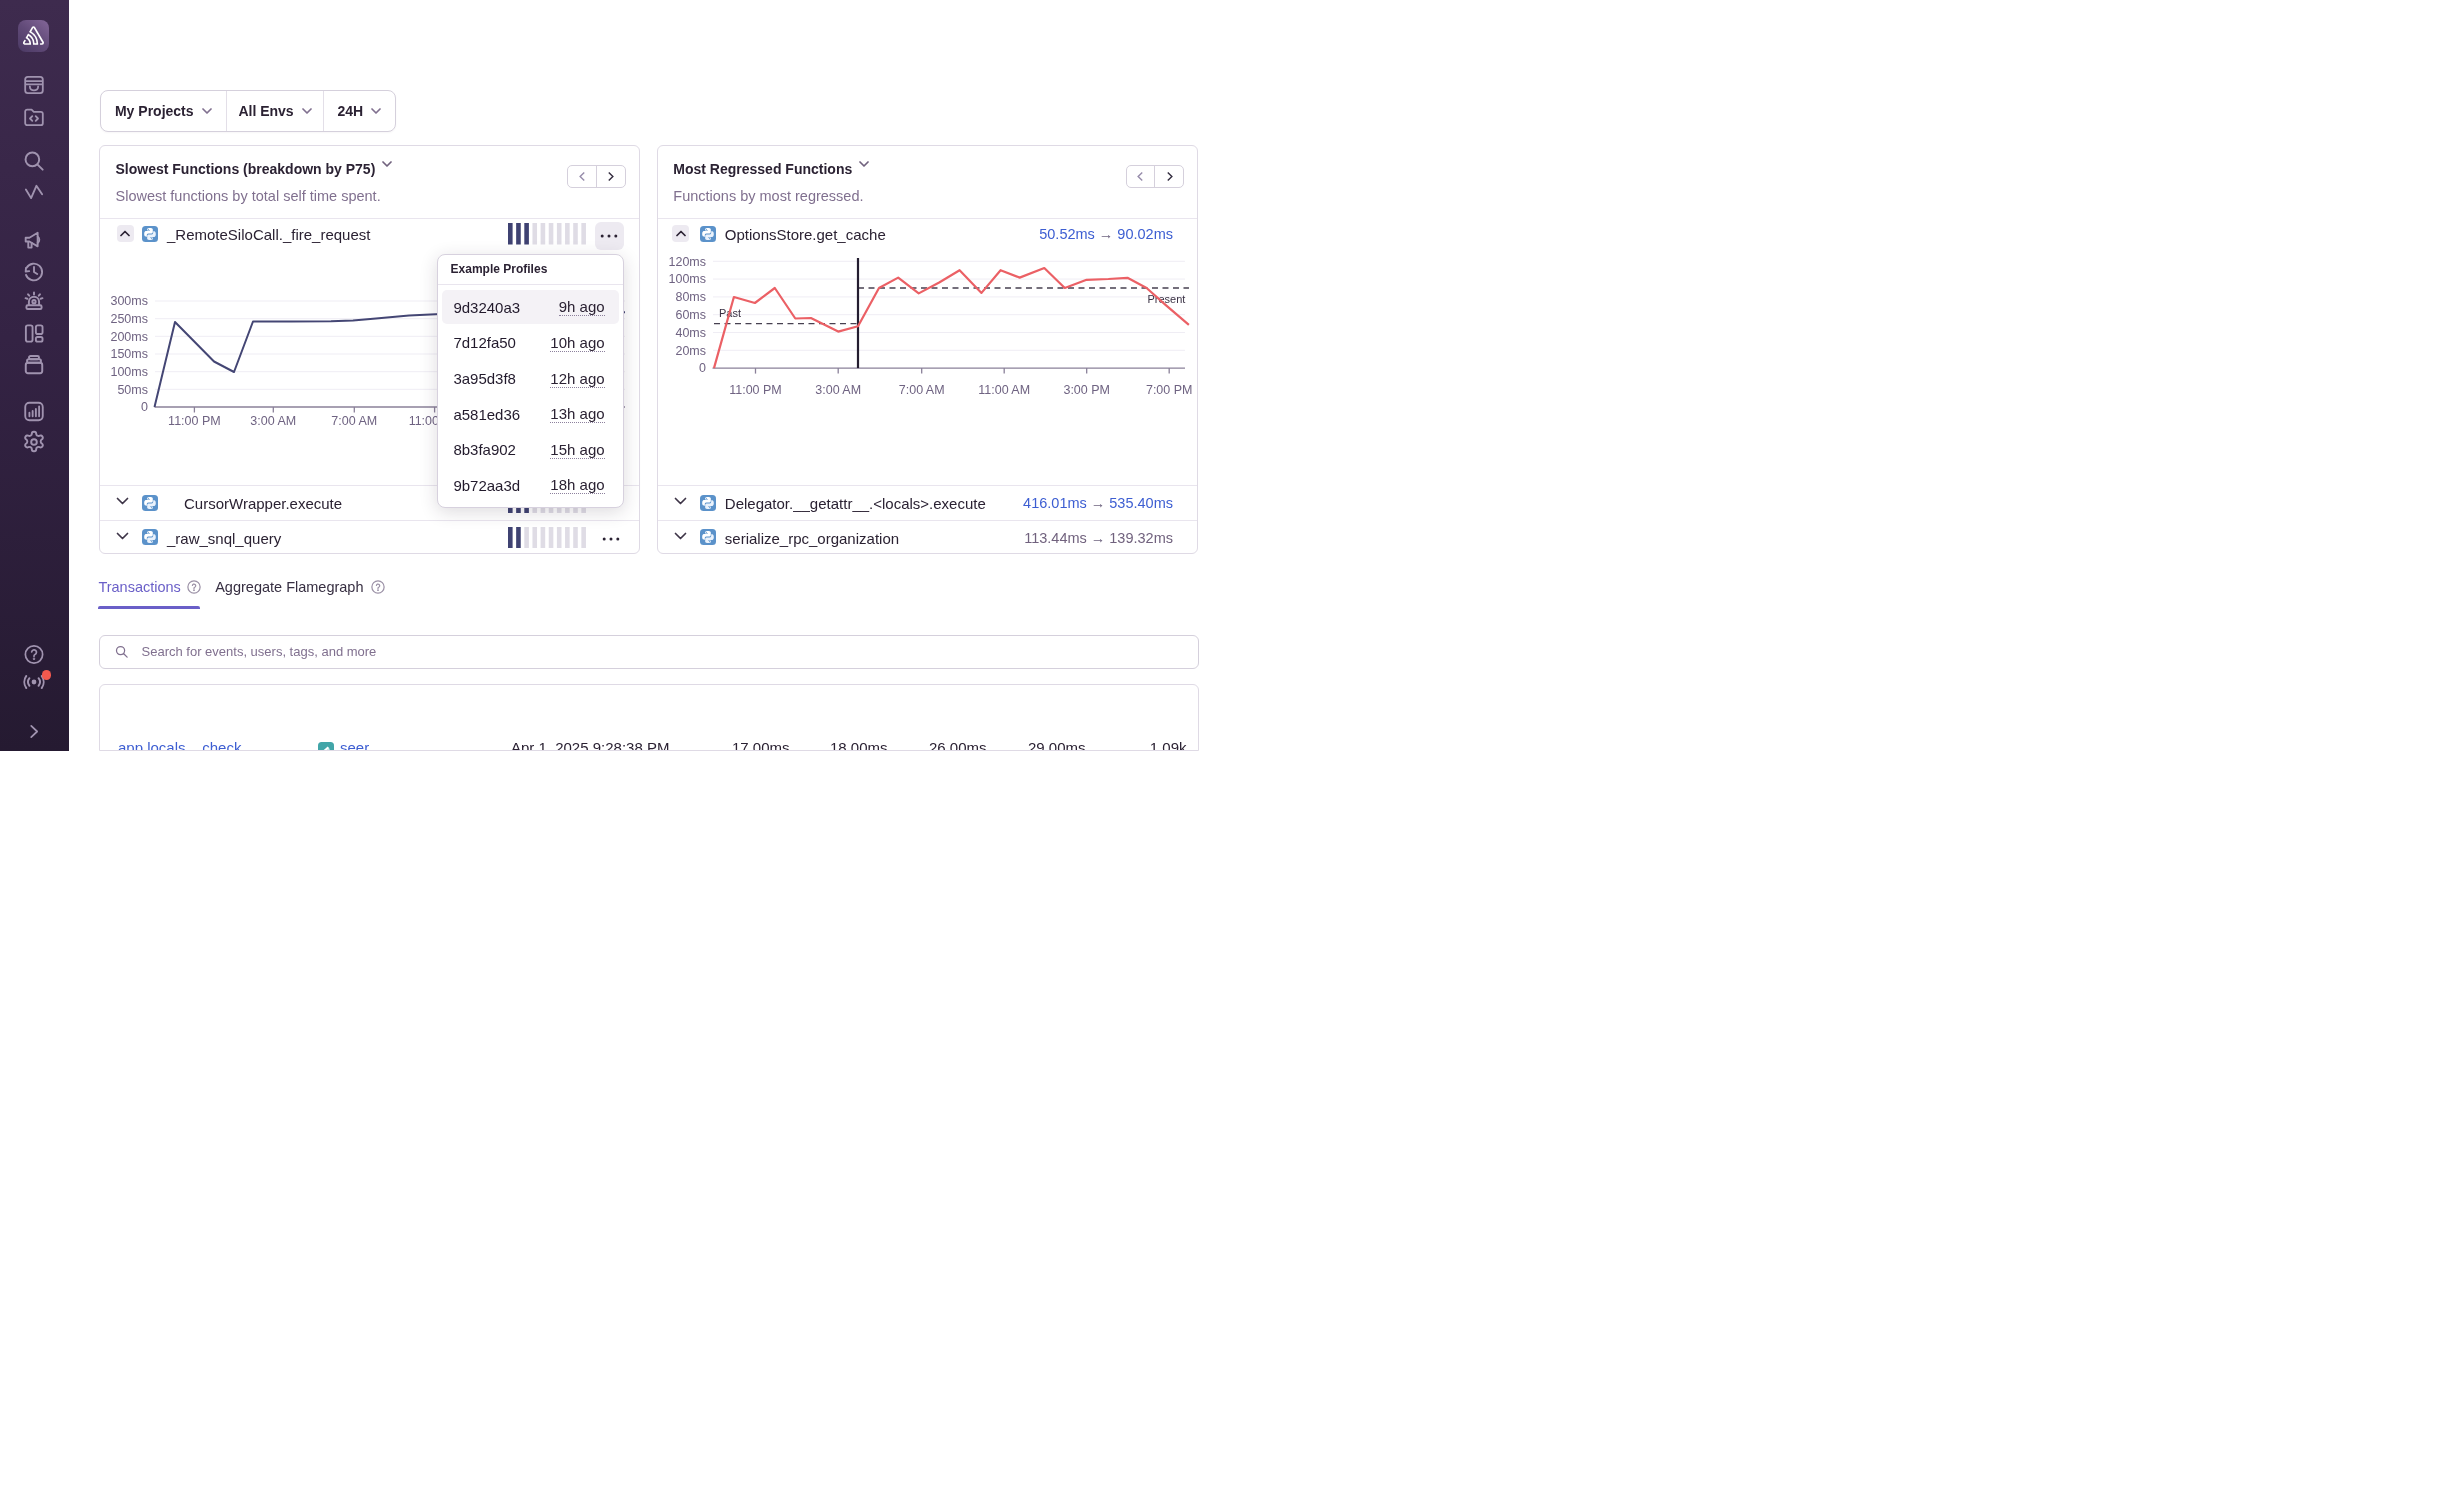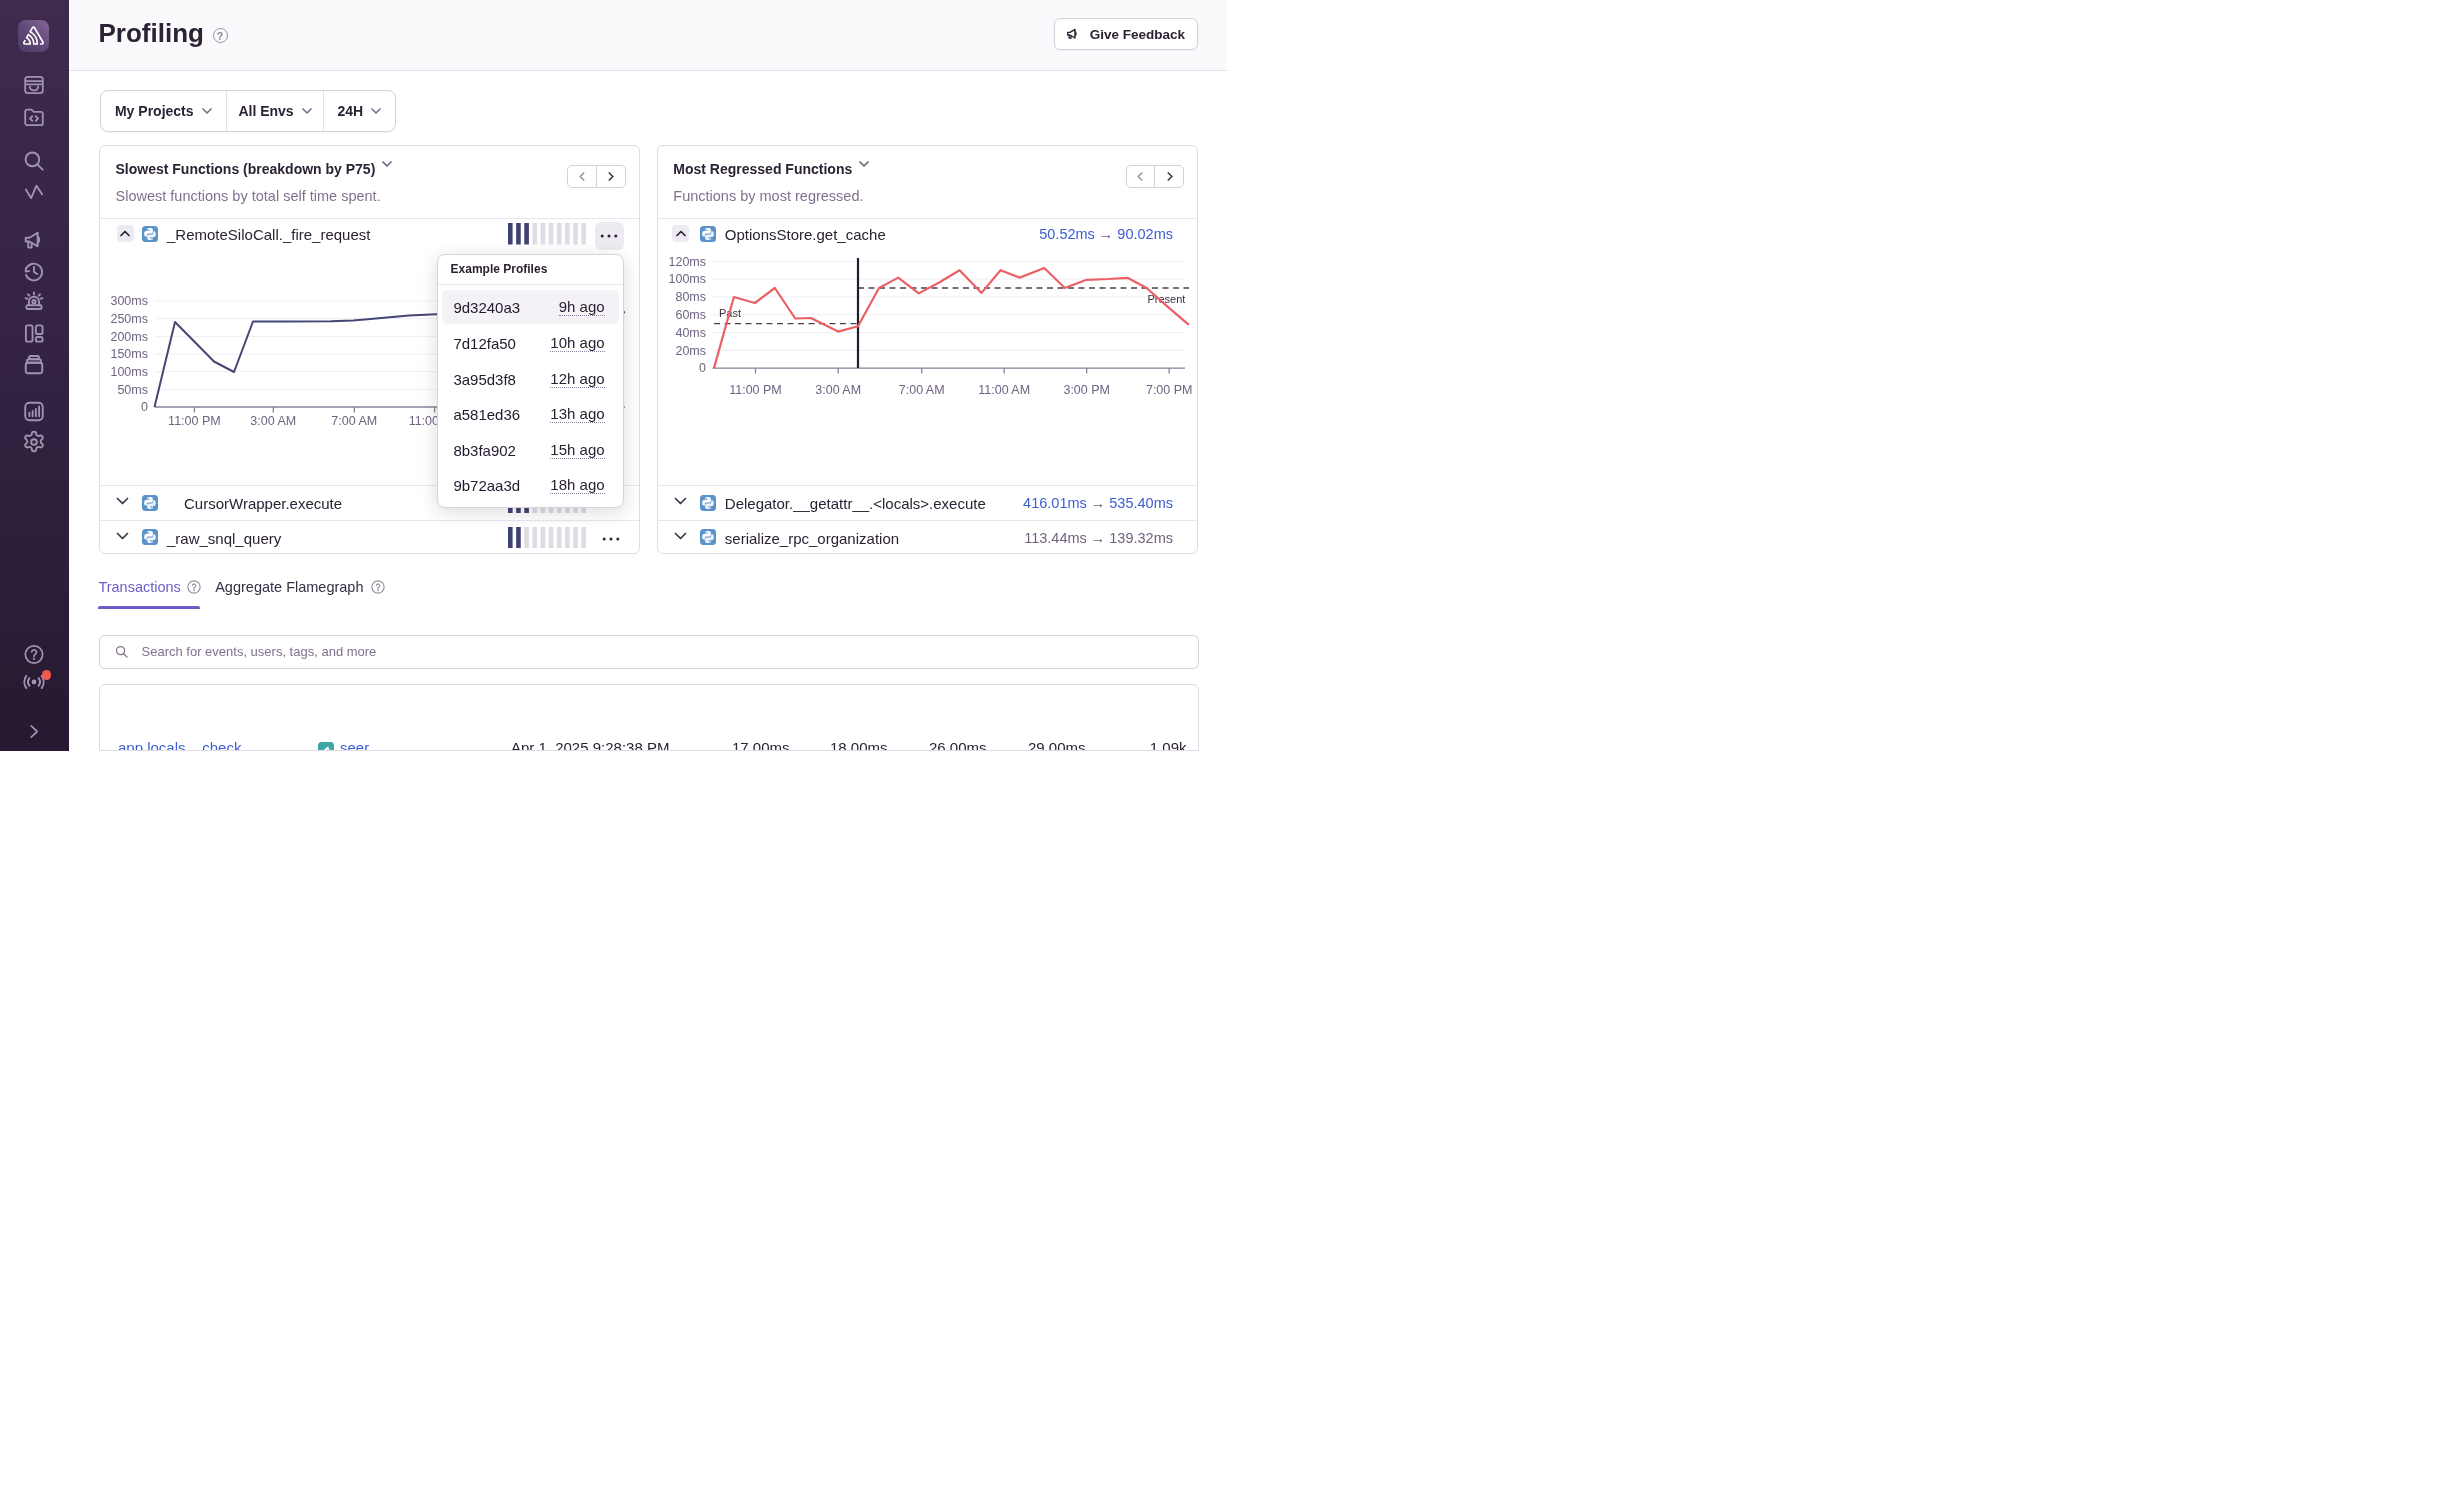--- a/index.html
+++ b/index.html
@@ -33,52 +33,40 @@
 .upbtn{position:absolute;width:17.4px;height:17.4px;background:#edeaf1;border-radius:4px;display:flex;align-items:center;justify-content:center}
 .pyicon{position:absolute;width:16px;height:16px}
 .dotsbtn{position:absolute;width:29.5px;height:28.8px;background:#edeaf1;border-radius:6px;display:flex;align-items:center;justify-content:center}
 .vals{position:absolute;font-size:14.5px;white-space:nowrap}
 .blue{color:#3d5ed2}
 .varrow{color:#6f6580;padding:0 4px}
 
 #drop{position:absolute;left:436.6px;top:254px;width:187px;height:254px;background:#fff;border:1px solid #d7d1de;border-radius:8px;box-shadow:0 4px 18px rgba(43,34,51,.16);z-index:40}
 #drop .dtitle{position:absolute;left:13px;top:7px;font-size:12px;font-weight:bold;color:#2b2233}
 #drop .ddiv{position:absolute;left:0;right:0;top:28.5px;height:1px;background:#e9e5ee}
-.drow{position:absolute;left:15.8px;right:18px;height:18px;display:flex;justify-content:space-between;align-items:flex-end;font-size:15px;color:#221a2c}
+.drow{position:absolute;left:15.8px;right:18px;height:18px;display:flex;justify-content:space-between;align-items:center;font-size:15px;color:#221a2c}
 .drow .ago{color:#2b2233;border-bottom:1.5px dotted #8d819d;line-height:17px}
 #dhl{position:absolute;left:4.2px;top:34.9px;width:177.6px;height:34.1px;background:#f4f2f6;border-radius:5px}
 
 #tabs{position:absolute;left:98.4px;top:578px;height:32px}
 
 #search{position:absolute;left:98.5px;top:635px;width:1100px;height:33.5px;border:1px solid #d5d0dc;border-radius:6px;background:#fff;display:flex;align-items:center}
 #search span{font-size:13px;color:#80708f;margin-left:13px}
 
 #table{position:absolute;left:98.5px;top:684px;width:1100px;height:67px;border:1px solid #dfdae5;border-radius:6px 6px 0 0;background:#fff;overflow:hidden}
 #thead{position:absolute;left:0;right:0;top:0;height:47.6px;background:#f5f3f7;border-bottom:1px solid #dfdae5}
 .th{position:absolute;top:16px;font-size:11px;font-weight:bold;color:#554d66;letter-spacing:.4px;white-space:nowrap}
 .td{position:absolute;top:54px;font-size:15px;white-space:nowrap}
 </style></head><body>
 <div id="root">
 <div id="sidebar">
 <div id="logo">
         <svg width="21" height="19" viewBox="0 0 50 44" fill="#fff">
           <path d="M29,2.26a4.67,4.67,0,0,0-8,0L14.42,13.53A32.21,32.21,0,0,1,32.17,40.19H27.55A27.68,27.68,0,0,0,12.09,17.47L6,28a15.92,15.92,0,0,1,9.23,12.17H4.62A.76.76,0,0,1,4,39.06l2.94-5a10.74,10.74,0,0,0-3.36-1.9l-2.91,5a4.54,4.54,0,0,0,1.69,6.24A4.66,4.66,0,0,0,4.62,44H19.15a19.4,19.4,0,0,0-8-17.31l2.31-4A23.87,23.87,0,0,1,23.76,44H36.07a35.88,35.88,0,0,0-16.41-31.8l4.67-8a.77.77,0,0,1,1.05-.27c.53.29,20.29,34.77,20.66,35.17a.76.76,0,0,1-.68,1.13H40.6q.09,1.91,0,3.81h4.78A4.59,4.59,0,0,0,50,39.43a4.49,4.49,0,0,0-.62-2.28Z"></path>
         </svg>
-      </div>
-</div>
-<div id="header">
-<div id="h1">Profiling</div>
-<div id="hq">?</div>
-<div id="feedback">
-        <svg width="16" height="16" viewBox="0 0 24 24" fill="none" stroke="#2b2233" stroke-width="2" stroke-linejoin="round">
-          <path d="M4 9.5h3.5L15 5v13l-7.5-4.5H4z"></path>
-          <path d="M6.2 13.5v4.8h3v-4.6"></path>
-          <path d="M15 8.7a3.2 3.2 0 0 1 0 5.6" stroke-linecap="round"></path>
-        </svg>
-        <span>Give Feedback</span>
       </div>
 </div>
 <div id="sideicons" style="position:absolute;left:0;top:0;width:68.5px;height:751px">
 <svg class="nicon" style="top:72.5px" width="24" height="24" viewBox="0 0 24 24" fill="none" stroke="#a093af" stroke-width="1.8" stroke-linejoin="round">
         <rect x="3.2" y="3.8" width="17.6" height="16.4" rx="2.6"></rect>
         <path d="M3.6 8.1h16.8M3.6 11.4h16.8"></path>
         <path d="M7.9 13.3v.8a4.1 3.3 0 0 0 8.2 0v-.8" stroke-linecap="round"></path>
       </svg>
 <svg class="nicon" style="top:105px" width="24" height="24" viewBox="0 0 24 24" fill="none" stroke="#a093af" stroke-width="1.8" stroke-linejoin="round">
         <path d="M3.2 7.2v-.6a2 2 0 0 1 2-2h4.4l2.2 2.2h7a2 2 0 0 1 2 2v9.4a2 2 0 0 1-2 2H5.2a2 2 0 0 1-2-2z"></path>

